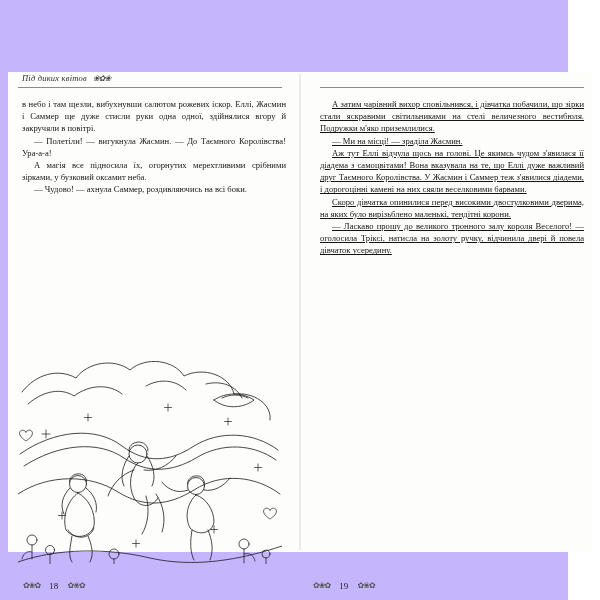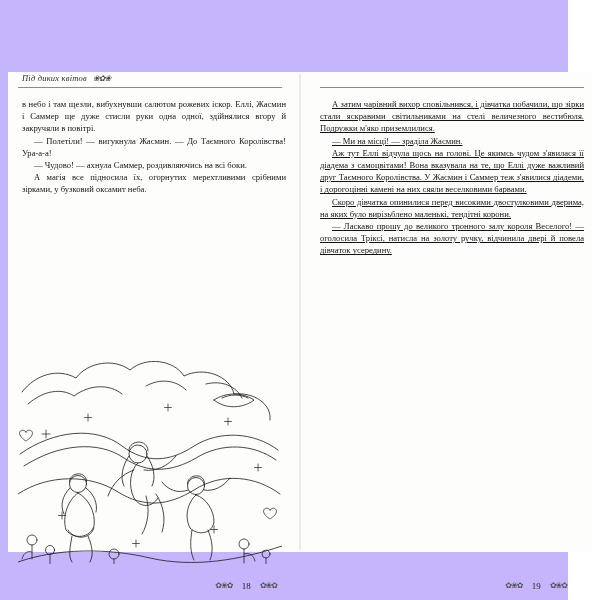--- a/index.html
+++ b/index.html
@@ -118,21 +118,21 @@
     overflow: hidden;
   }
   .illus svg { display: block; }
 
   
   .folio {
     position: absolute;
     top: 508px;
     width: 264px;
     height: 18px;
-    text-align: right;
+    text-align: left;
     font-size: 9px;
     color: #1d1d1d;
     white-space: nowrap;
   }
   .folio.left  { left: 0; }
   .folio.right { left: 2px; }
   .folio .orn {
     display: inline-block;
     color: #555;
     font-size: 8px;
@@ -158,22 +158,22 @@
 
     <div class="runhead left">
       <span class="ht">Під диких квітов</span>
       <span class="orn">❀✿❀</span>
     </div>
     <div class="rule left"></div>
 
     <div class="col left">
       <p class="noind">в небо і там щезли, вибухнувши салютом рожевих іскор. Еллі, Жасмин і Саммер ще дуже стисли руки одна одної, здійнялися вгору й закручяли в повітрі.</p>
       <p>— Полетіли! — вигукнула Жасмин. — До Таємного Королівства! Ура-а-а!</p>
+      <p>А магія все підносила їх, огорнутих мерехтливими срібними зірками, у бузковий оксамит неба.</p>
       <p>— Чудово! — ахнула Саммер, роздивляючись на всі боки.</p>
-      <p>А магія все підносила їх, огорнутих мерехтливими срібними зірками, у бузковий оксамит неба.</p>
     </div>
 
     <div class="illus">
       <svg width="264" height="230" viewBox="0 0 264 230" xmlns="http://www.w3.org/2000/svg">
         <g fill="none" stroke="#1a1a1a" stroke-width="0.8" stroke-linecap="round" stroke-linejoin="round">
 
           <path d="M4 58 C18 40 40 34 58 44 C70 28 96 24 112 36 C128 22 156 26 166 42 C186 32 212 42 216 60 C236 58 254 70 252 86"></path>
           <path d="M10 70 C26 56 44 54 56 62 C72 50 92 50 104 60"></path>
           <path d="M128 52 C142 44 158 46 168 56"></path>
           <path d="M188 50 C204 46 218 52 224 64"></path>

